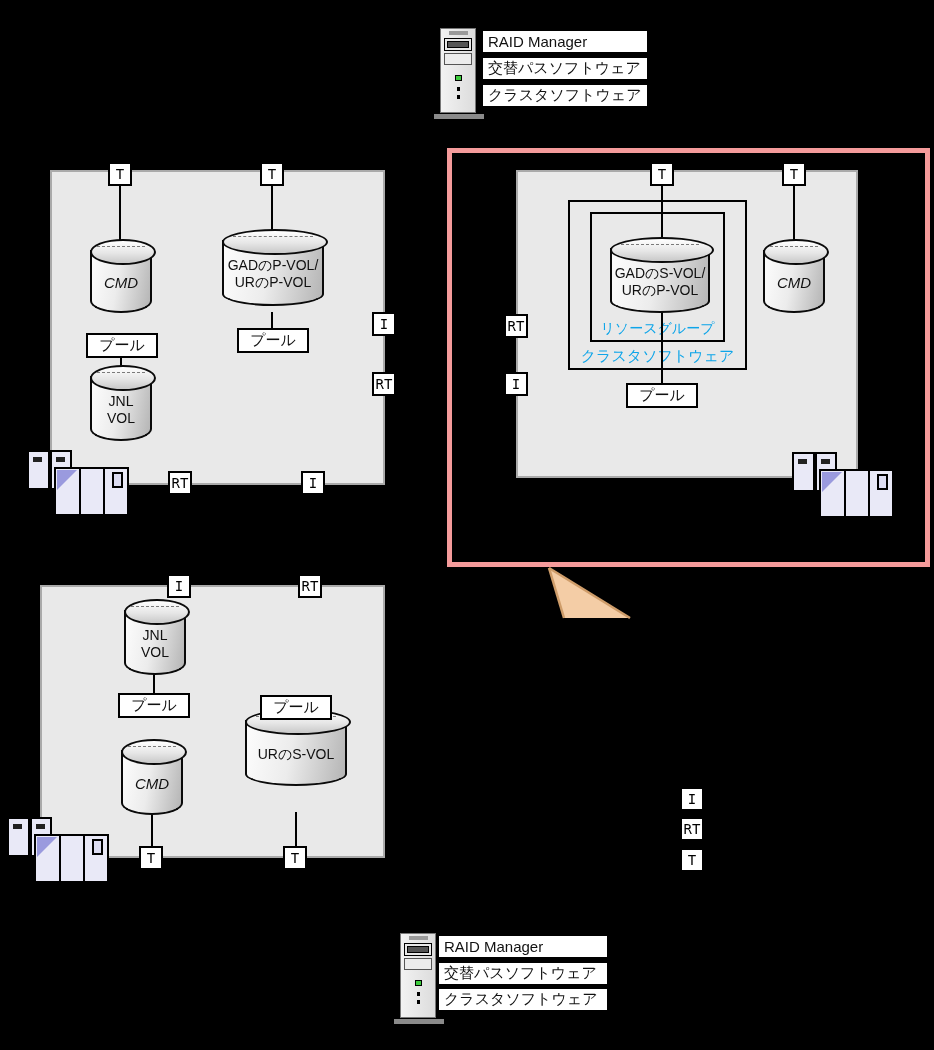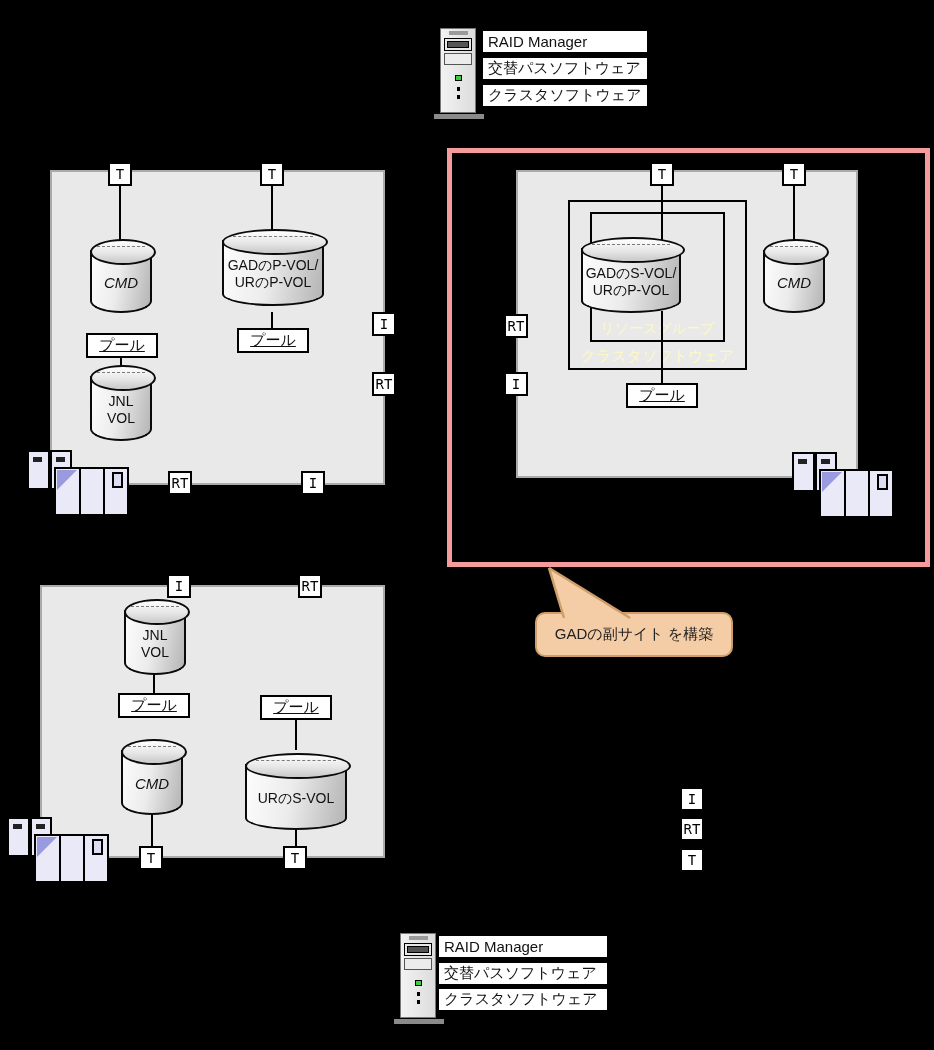--- a/index.html
+++ b/index.html
@@ -16,21 +16,20 @@
   .port {
     position:absolute; width:24px; height:24px; background:#fff; border:2px solid #000;
     display:flex; align-items:center; justify-content:center;
     font-family:"DejaVu Sans Mono", monospace; font-size:14px; color:#000; z-index:30;
   }
   
   .pool {
     position:absolute; width:72px; height:25px; background:#fff; border:2px solid #000;
     display:flex; align-items:center; justify-content:center; font-size:15px; z-index:22;
     white-space:nowrap;
-    text-decoration:underline;
   }
   
   .vline { position:absolute; width:2px; background:#000; z-index:16; }
   
   .cyl {
     position:absolute; border:2px solid #0a0a0a; border-top:none;
     border-radius:0 0 50% 50% / 0 0 12px 12px;
     background:linear-gradient(100deg,#fdfdfd 0%,#ececec 45%,#b4b4b4 100%);
     display:flex; flex-direction:column; align-items:center; justify-content:center;
     z-index:20; padding-top:4px;
@@ -43,21 +42,21 @@
   .cyl::after {
     content:""; position:absolute; top:-4px; left:9%; width:82%; height:0;
     border-top:1px dashed #7a7a7a;
   }
   .cyl span { position:relative; font-size:14px; line-height:17px; white-space:nowrap; color:#111; }
   .cyl.single span { font-size:15px;font-style:italic; }
   
   .inner-frame { position:absolute; border:2px solid #000; z-index:14; background:transparent; }
   .frame-label {
     position:absolute; left:0; right:0; bottom:2px; text-align:center;
-    font-size:14px; color:#fef9c3; white-space:nowrap; z-index:15;
+    font-size:14px; color:#0ea5e9; white-space:nowrap; z-index:15;
   }
   
   .callout-box {
     position:absolute; background:#f4cda6; border:2px solid #cf9d6a; border-radius:10px;
     display:flex; align-items:center; justify-content:center; font-size:15px; color:#222;
     z-index:39; white-space:nowrap;
   }
   .callout-tail { position:absolute; z-index:40; }
   
   .server { position:absolute; z-index:6; }
@@ -189,37 +188,34 @@
   <div class="port" style="left:782px;top:162px">
       <span>T</span>
     </div>
   <div class="port" style="left:504px;top:314px">
       <span>RT</span>
     </div>
   <div class="port" style="left:504px;top:372px">
       <span>I</span>
     </div>
 
-  <div class="cyl" style="left:581px;top:248px;width:100px;height:65px">
+  <div class="cyl" style="left:610px;top:248px;width:100px;height:65px">
     <span>GADのS-VOL/</span>
     <span>URのP-VOL</span>
   </div>
   <div class="cyl single" style="left:763px;top:250px;width:62px;height:63px">
     <span>CMD</span>
   </div>
   <div class="pool" style="left:626px;top:383px">
       <span>プール</span>
     </div>
   <svg class="sto" style="left:790px;top:450px" width="104" height="70">
       <use href="#sym-storage"></use>
     </svg>
 
-  <div class="callout-box" style="left:535px;top:612px;width:198px;height:45px">
-    <span>GADの副サイト を構築</span>
-  </div>
   <svg class="callout-tail" style="left:535px;top:560px" width="130" height="64">
     <polygon points="14,8 95,58 29,58" fill="#f4cda6"></polygon>
     <path d="M14,8 L95,58" stroke="#cf9d6a" stroke-width="2.5" fill="none"></path>
     <path d="M14,8 L29,58" stroke="#cf9d6a" stroke-width="2.5" fill="none"></path>
   </svg>
 
   <div class="sysbox" style="left:40px;top:585px;width:345px;height:273px"></div>
 
   <div class="vline" style="left:153px;top:673px;height:22px"></div>
   <div class="vline" style="left:295px;top:718px;height:32px"></div>
@@ -245,21 +241,21 @@
   </div>
   <div class="pool" style="left:118px;top:693px">
       <span>プール</span>
     </div>
   <div class="pool" style="left:260px;top:695px">
       <span>プール</span>
     </div>
   <div class="cyl single" style="left:121px;top:750px;width:62px;height:65px">
     <span>CMD</span>
   </div>
-  <div class="cyl" style="left:245px;top:764px;width:102px;height:66px">
+  <div class="cyl" style="left:245px;top:720px;width:102px;height:66px">
     <span>URのS-VOL</span>
   </div>
   <svg class="sto" style="left:5px;top:815px" width="104" height="70">
       <use href="#sym-storage"></use>
     </svg>
 
   <div class="port" style="left:680px;top:787px">
       <span>I</span>
     </div>
   <div class="port" style="left:680px;top:817px">

